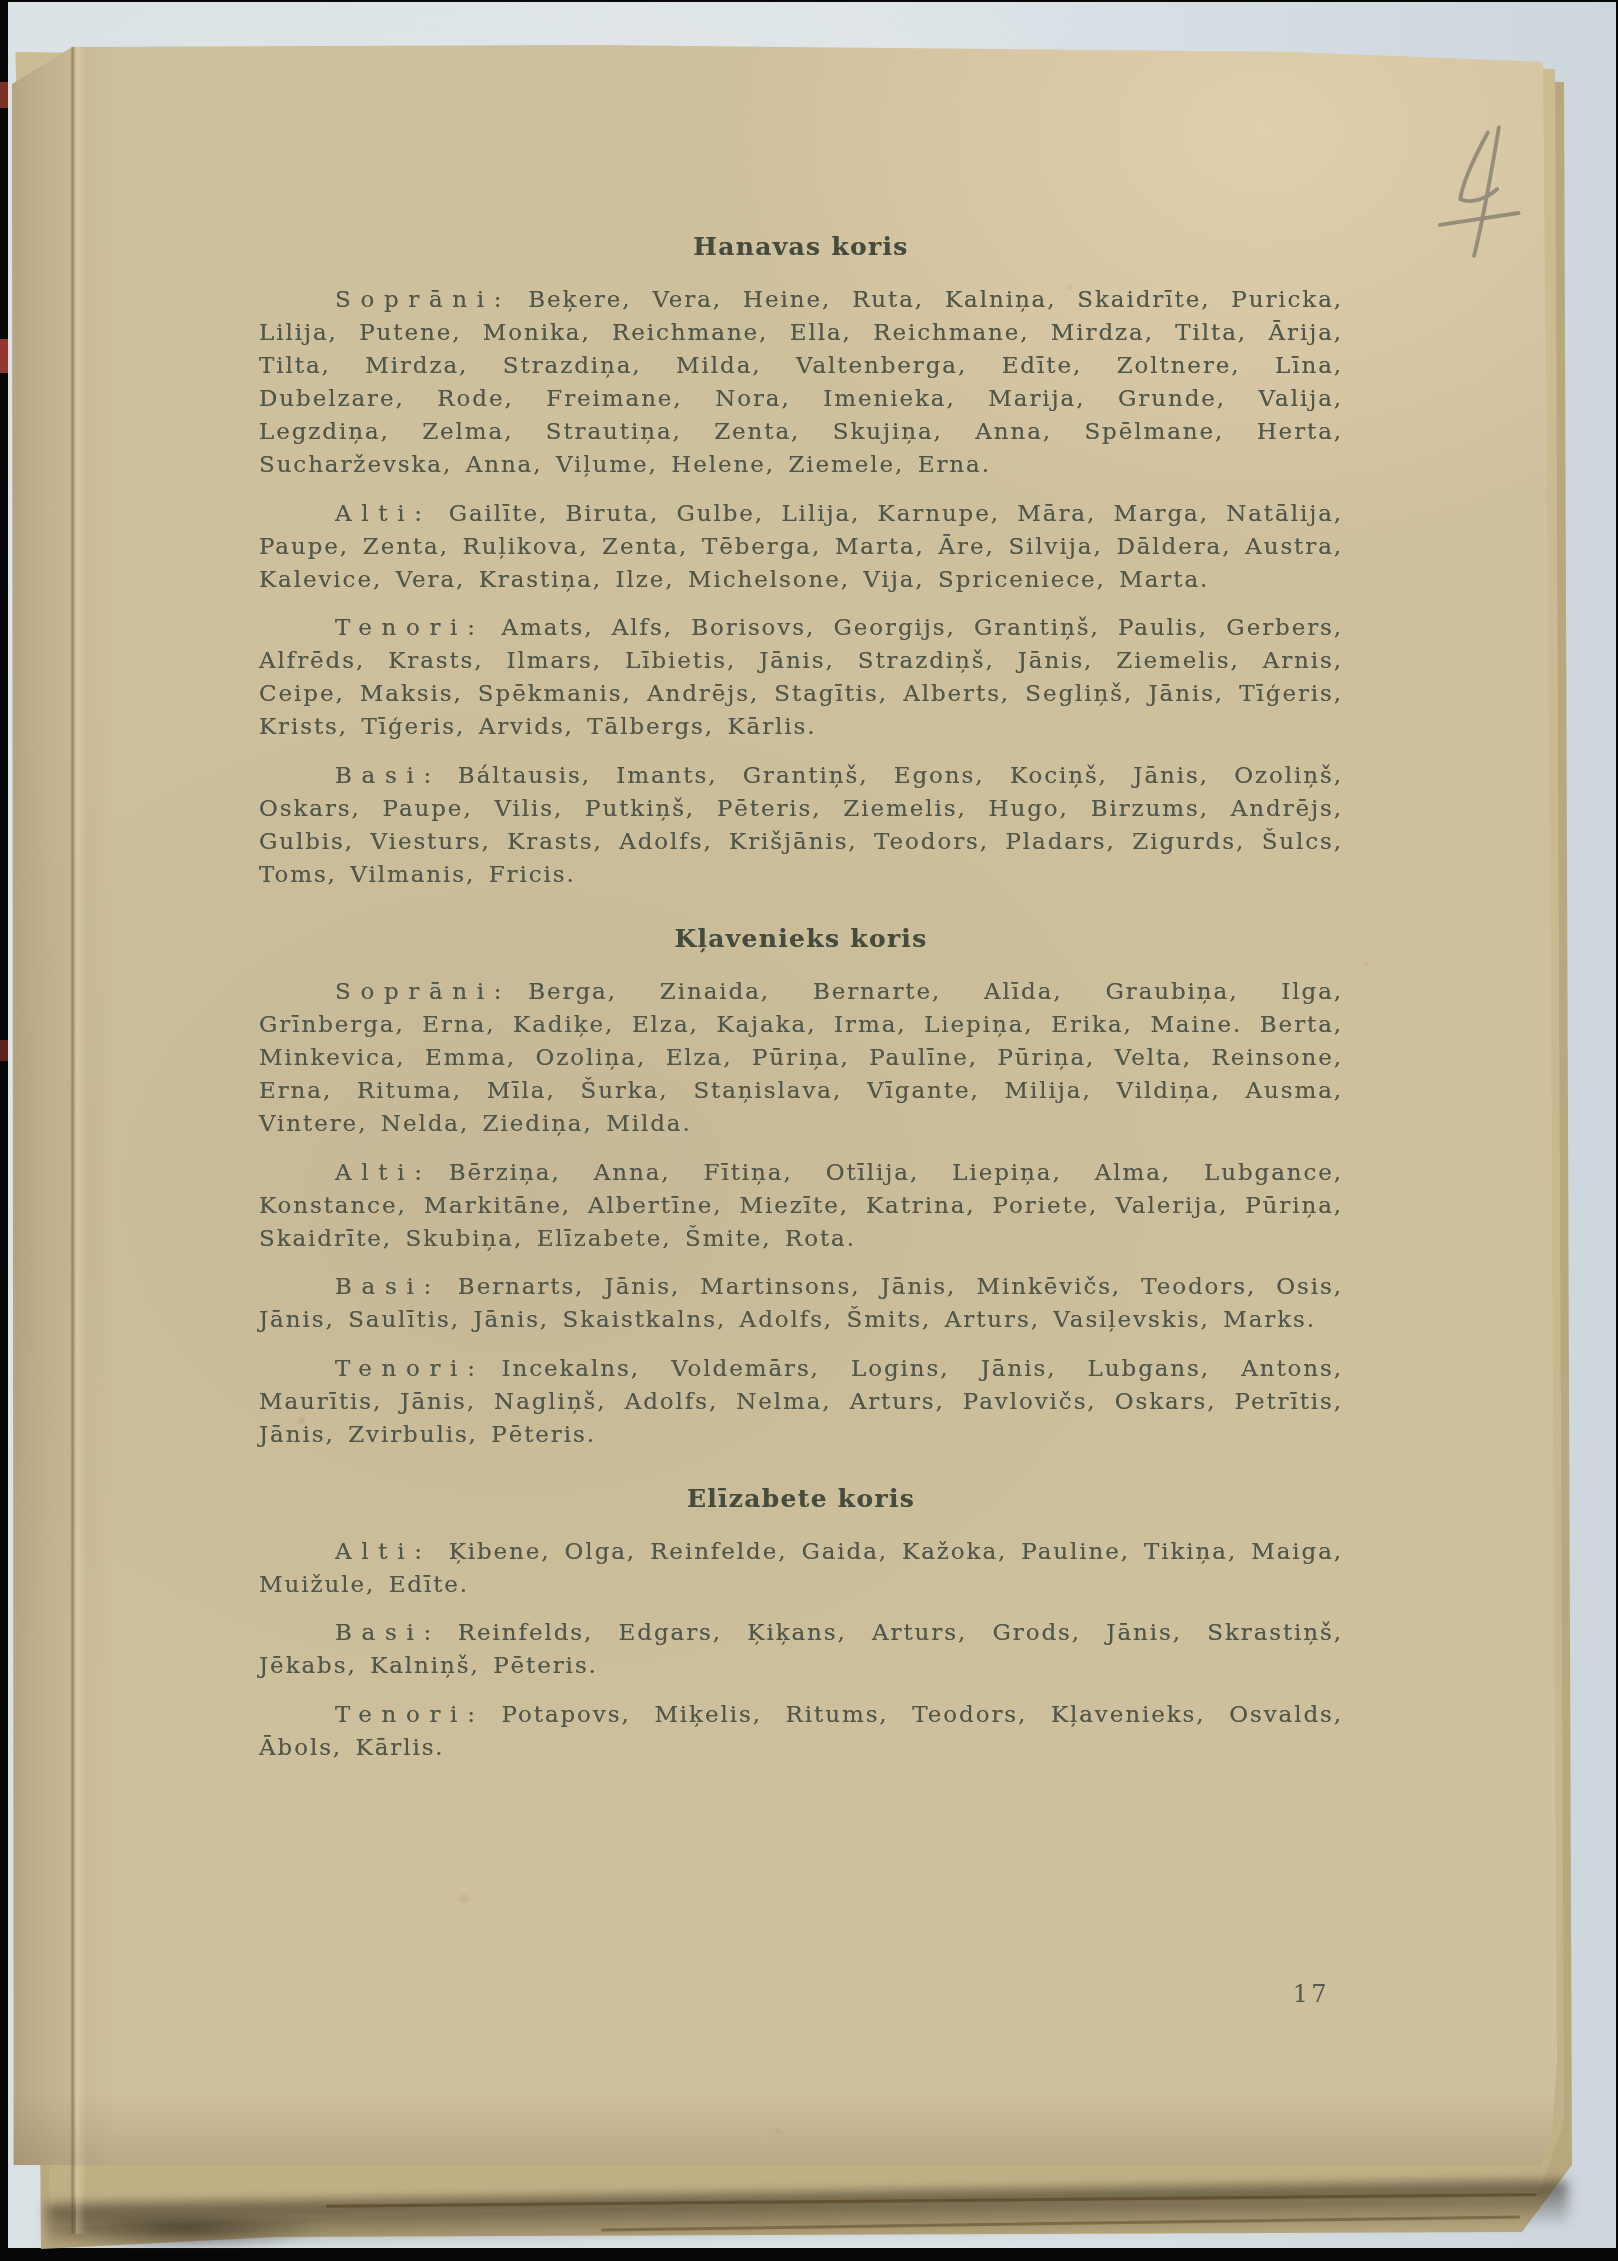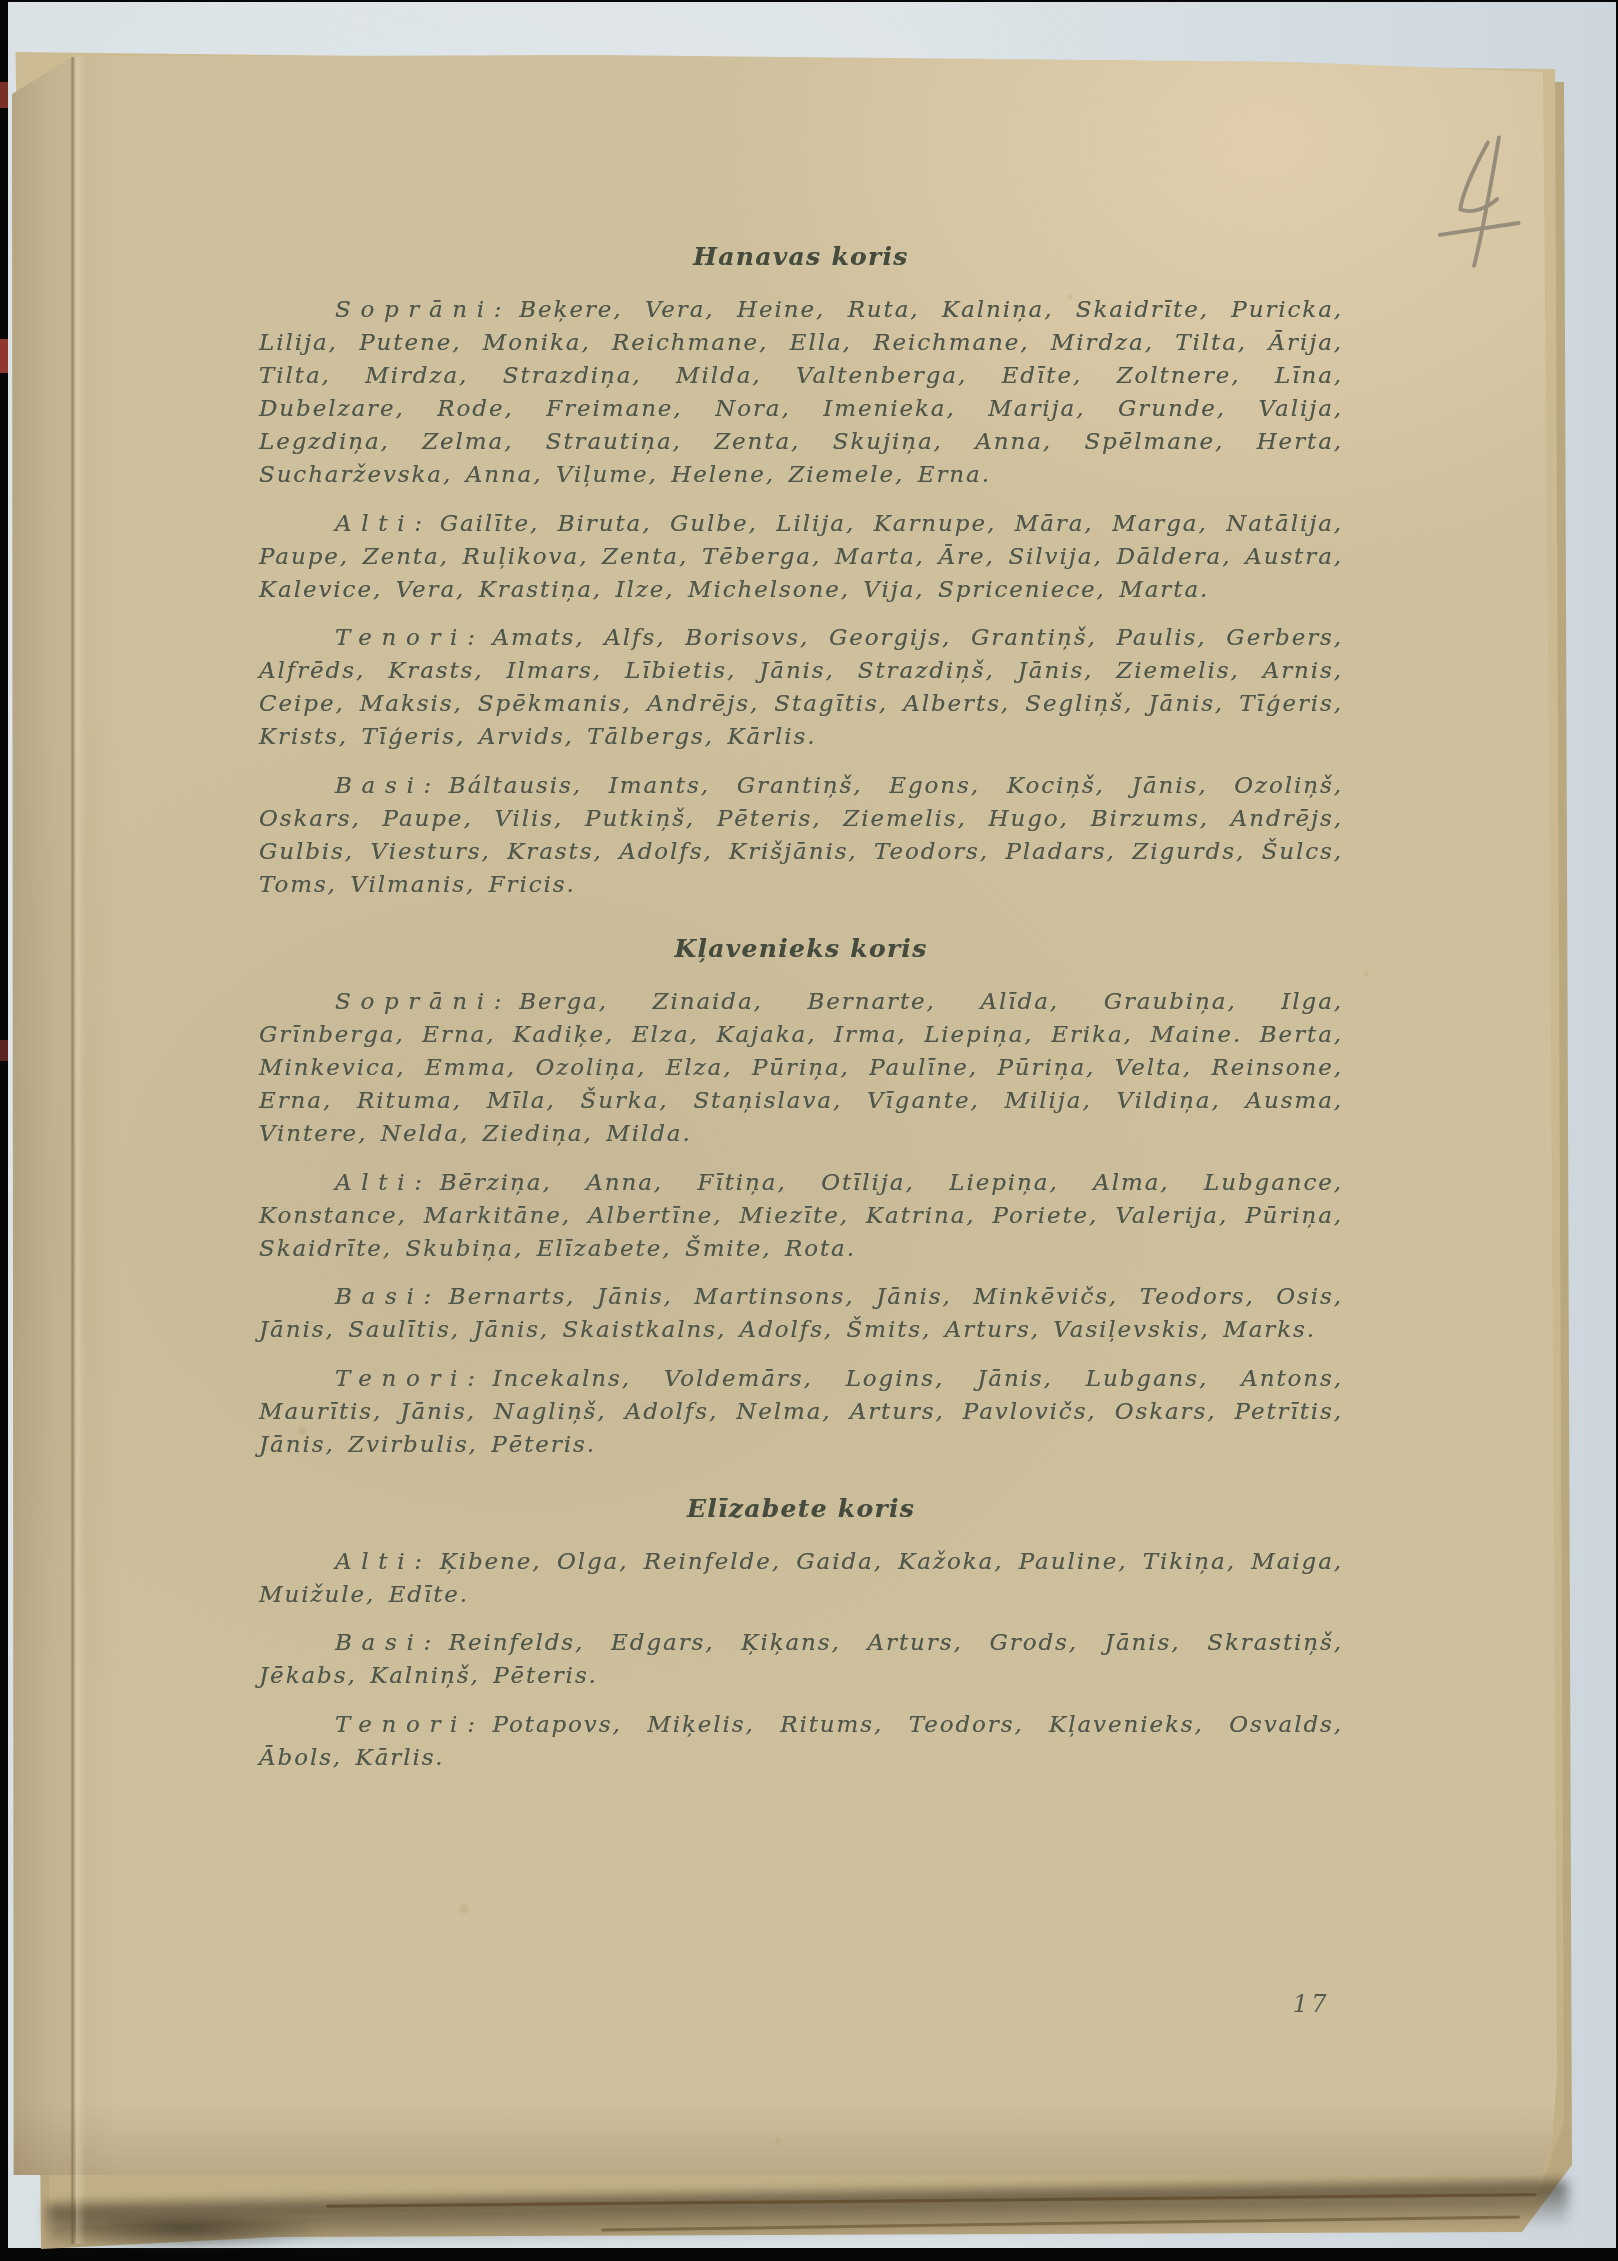--- a/index.html
+++ b/index.html
@@ -46,31 +46,30 @@
     filter:blur(6px);transform:rotate(-0.9deg);
   }
   .bottom-shadow-left{
     position:absolute;left:60px;top:2217px;width:284px;height:40px;
     background:radial-gradient(ellipse 137px 22.3px at 45% 30%, rgba(30,24,15,0.55), rgba(30,24,15,0));
     filter:blur(4.3px);
   }
 
   
   .paper{
-    position:absolute;left:0;top:12px;width:1619px;height:2163px;
+    position:absolute;left:0;top:2px;width:1619px;height:2163px;
     background-color:#cfc09d;
     background-image:
       radial-gradient(ellipse 773px 601px at 78% 6%, rgba(238,218,186,0.55), rgba(238,218,186,0) 70%),
       radial-gradient(ellipse 1117px 859px at 32% 55%, rgba(0,0,0,0.045), rgba(0,0,0,0) 72%),
       linear-gradient(90deg, rgba(118,96,62,0.32) 0px, rgba(118,96,62,0.13) 53px, rgba(0,0,0,0) 116px),
       linear-gradient(270deg, rgba(118,96,62,0.20) 0px, rgba(0,0,0,0) 53px),
       linear-gradient(0deg, rgba(118,96,62,0.24) 0px, rgba(0,0,0,0) 73px),
       linear-gradient(180deg, rgba(118,96,62,0.16) 0px, rgba(0,0,0,0) 45px);
     clip-path:polygon(12px 82px,72px 45px,601px 43px,1289px 50px,1543px 60px,1550px 859px,1557px 2062px,1552px 2131px,1538px 2174px,1495px 2186px,945px 2193px,430px 2208px,103px 2230px,52px 2234px,13.7px 2199px);
-    font-style:italic;
   }
   .crease{
     position:absolute;left:70px;top:43px;width:5.2px;height:2189px;
     background:linear-gradient(90deg, rgba(0,0,0,0), rgba(92,74,46,0.42), rgba(0,0,0,0));
   }
   .crease-hi{
     position:absolute;left:76px;top:43px;width:10.3px;height:2189px;
     background:linear-gradient(90deg, rgba(255,246,222,0.28), rgba(255,246,222,0));
   }
   .stains{
@@ -92,21 +91,21 @@
   }
   .koris-title{
     font-size:25px;line-height:29px;font-weight:bold;color:#454c3e;
     text-align:center;letter-spacing:1.3px;margin:33px 0 22.3px;
   }
   .koris-title.first{margin-top:17px;}
   p.group{
     margin:0 0 15.5px;text-align:justify;text-indent:76px;
     letter-spacing:1.9px;word-spacing:4.3px;
   }
-  .glabel{letter-spacing:0.42em;margin-right:8px;}
+  .glabel{letter-spacing:0.42em;margin-right:17px;}
   .page-number{
     position:absolute;left:1244px;top:1978px;width:86px;text-align:right;
     font-size:24px;letter-spacing:3.4px;color:#555a4e;
   }
   .pencil-mark{position:absolute;left:1409px;top:101px;width:137px;height:172px;}
 </style>
 </head>
 <body>
 
 <div class="bed"></div>

